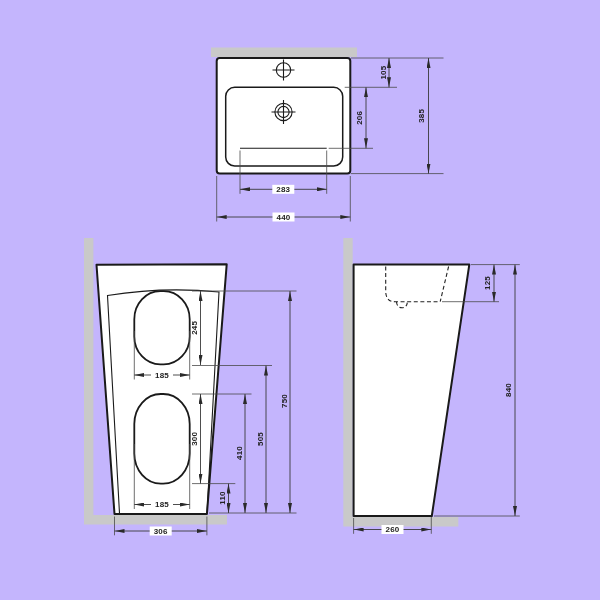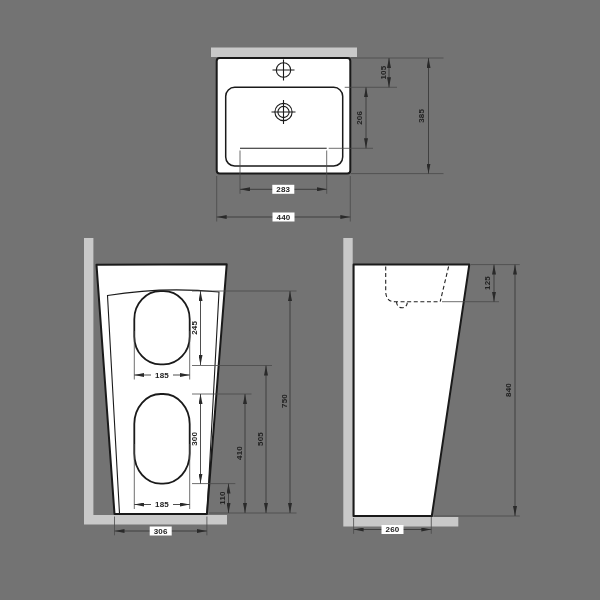--- a/index.html
+++ b/index.html
@@ -1,16 +1,16 @@
 <!DOCTYPE html>
 <html><head>
 <meta charset="utf-8">
 <style>
   html,body{margin:0;padding:0;background:#fff;}
-  .stage{position:relative;width:600px;height:600px;background:#737373;overflow:hidden;
+  .stage{position:relative;width:600px;height:600px;background:#c4b5fd;overflow:hidden;
          font-family:"Liberation Sans",sans-serif;}
   svg{display:block;}
   .wall{fill:#c9c9c9;stroke:none;}
   .ol{fill:#ffffff;stroke:#1a1a1a;stroke-width:2;stroke-linejoin:round;}
   .ln{fill:none;stroke:#1a1a1a;stroke-width:1.5;stroke-linejoin:round;}
   .thin{fill:none;stroke:#1a1a1a;stroke-width:1.1;}
   .cut{fill:none;stroke:#1a1a1a;stroke-width:1.8;}
   .dash{fill:none;stroke:#222222;stroke-width:1.1;stroke-dasharray:4,2.6;stroke-linejoin:round;}
   .dim{fill:none;stroke:#3a3a3a;stroke-width:0.9;}
   .ext{fill:none;stroke:#4a4a4a;stroke-width:0.8;}

